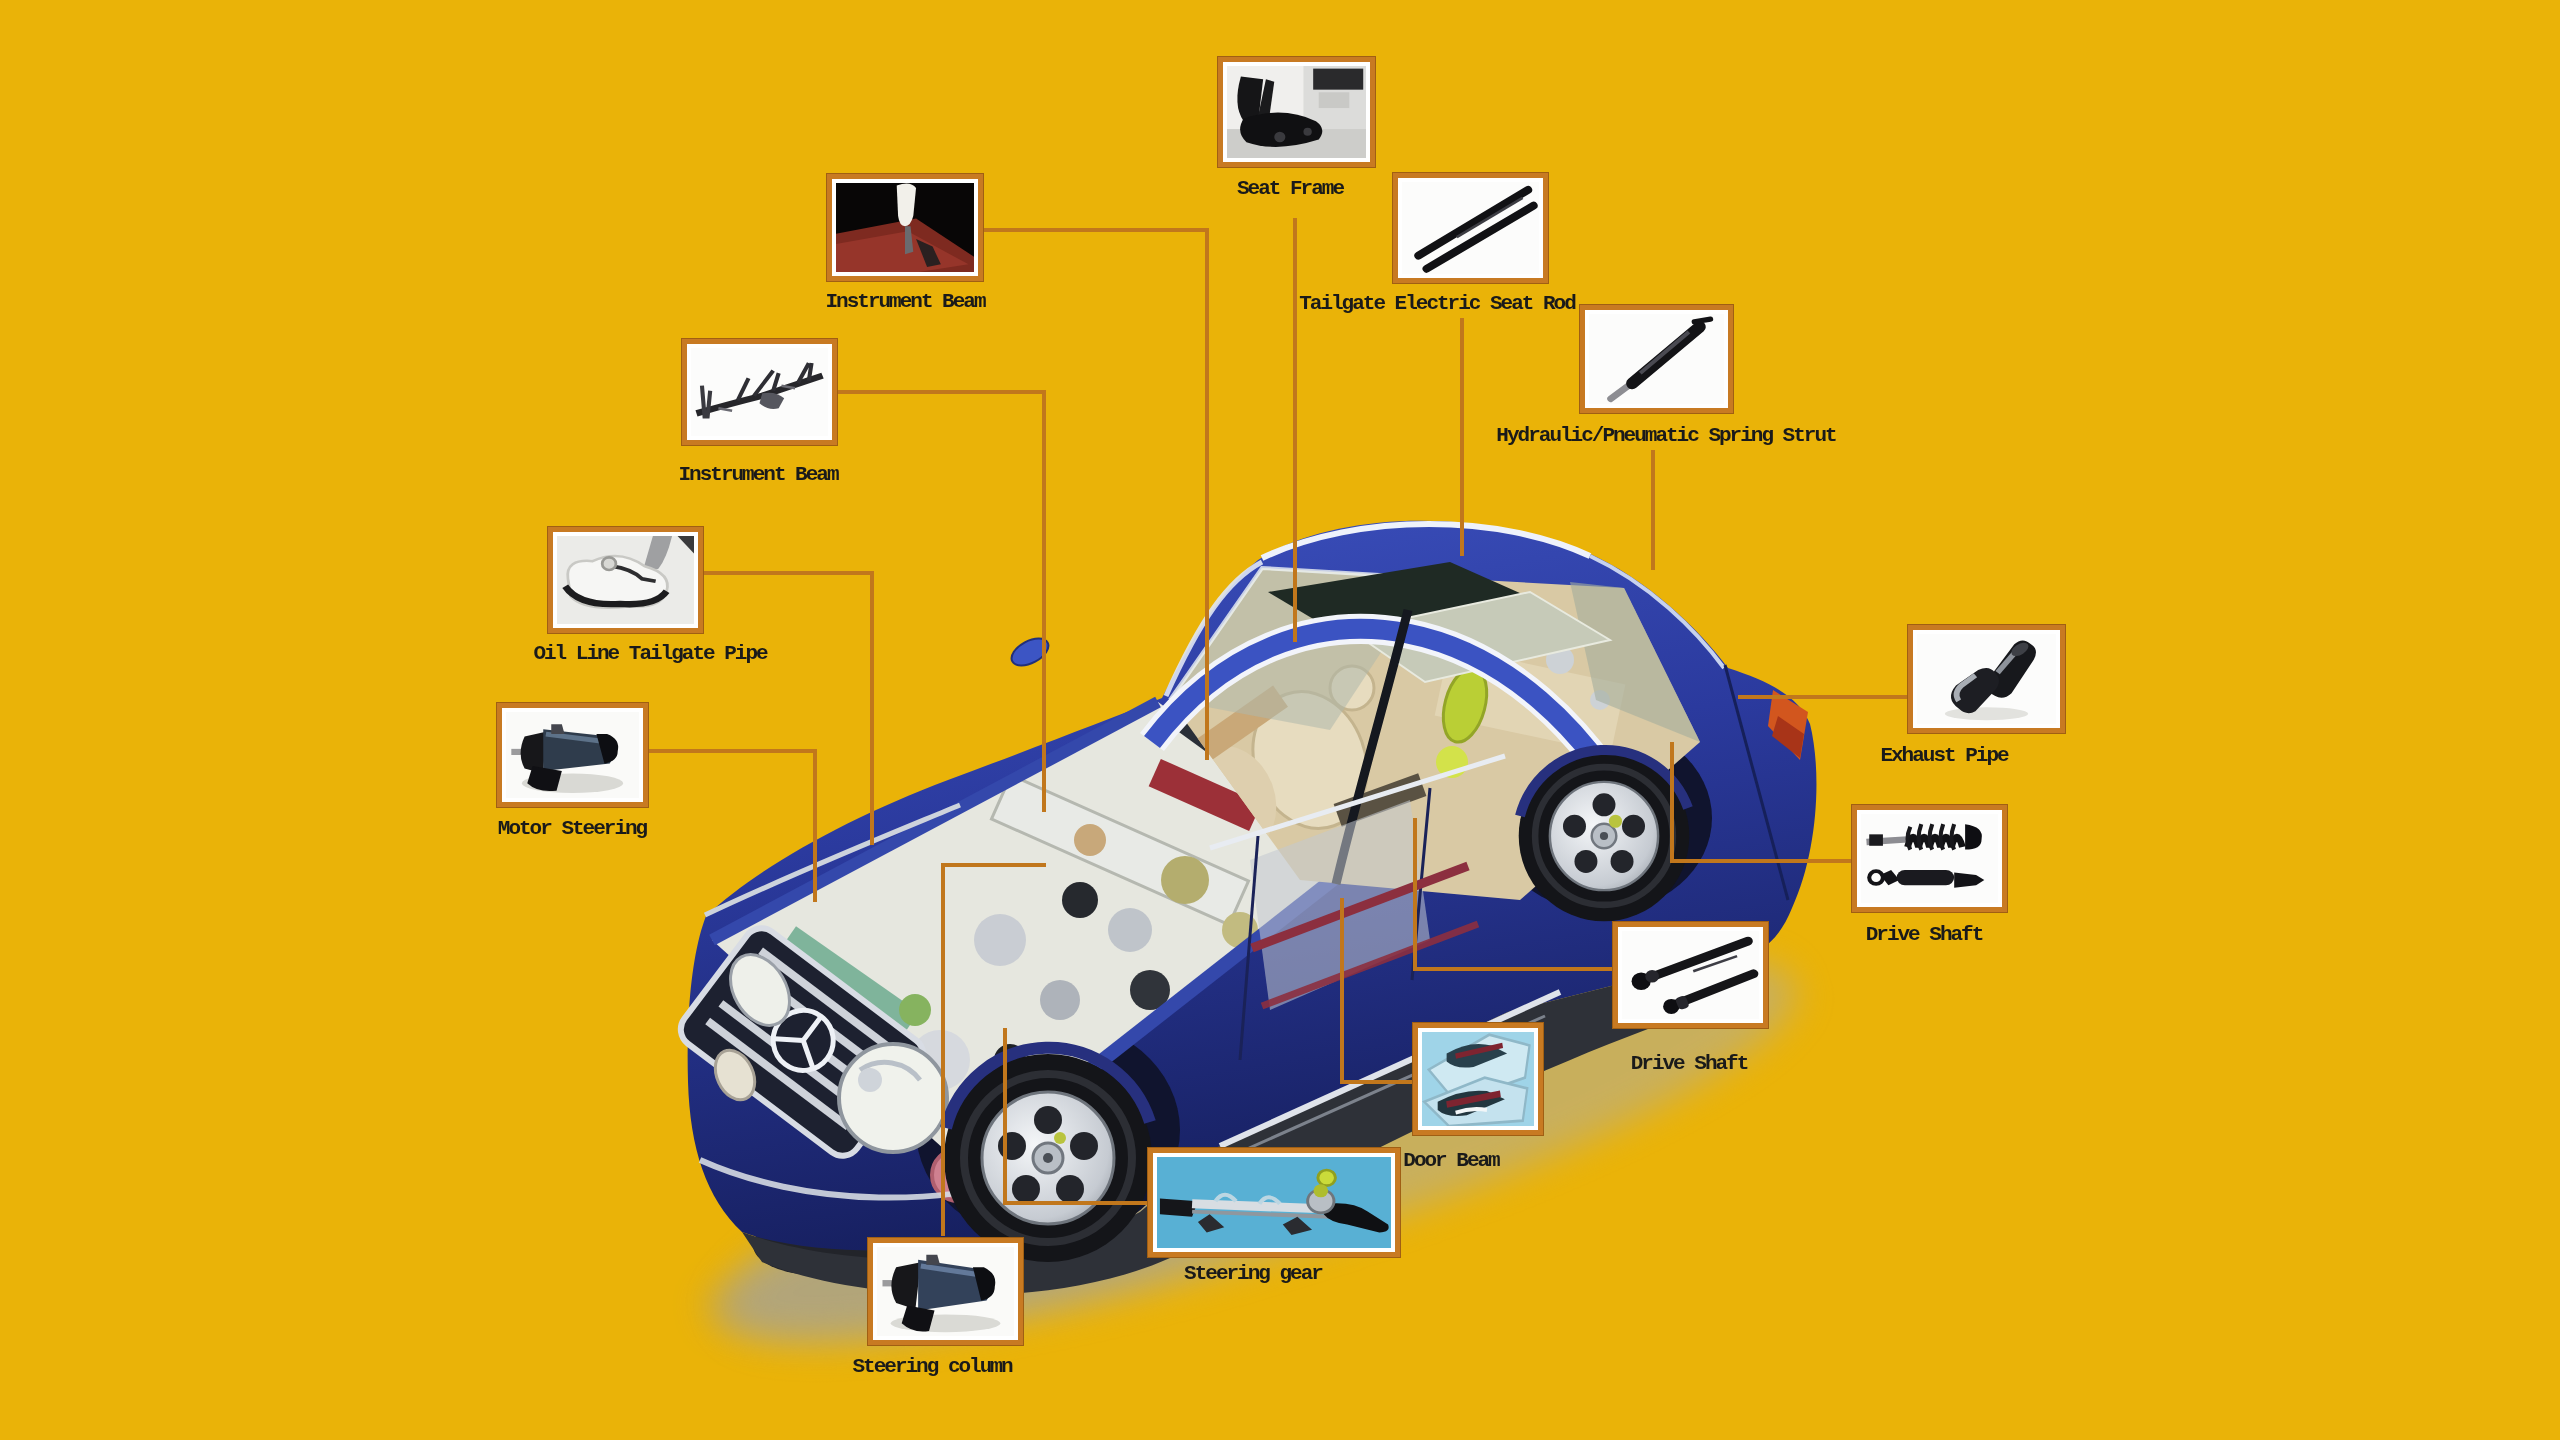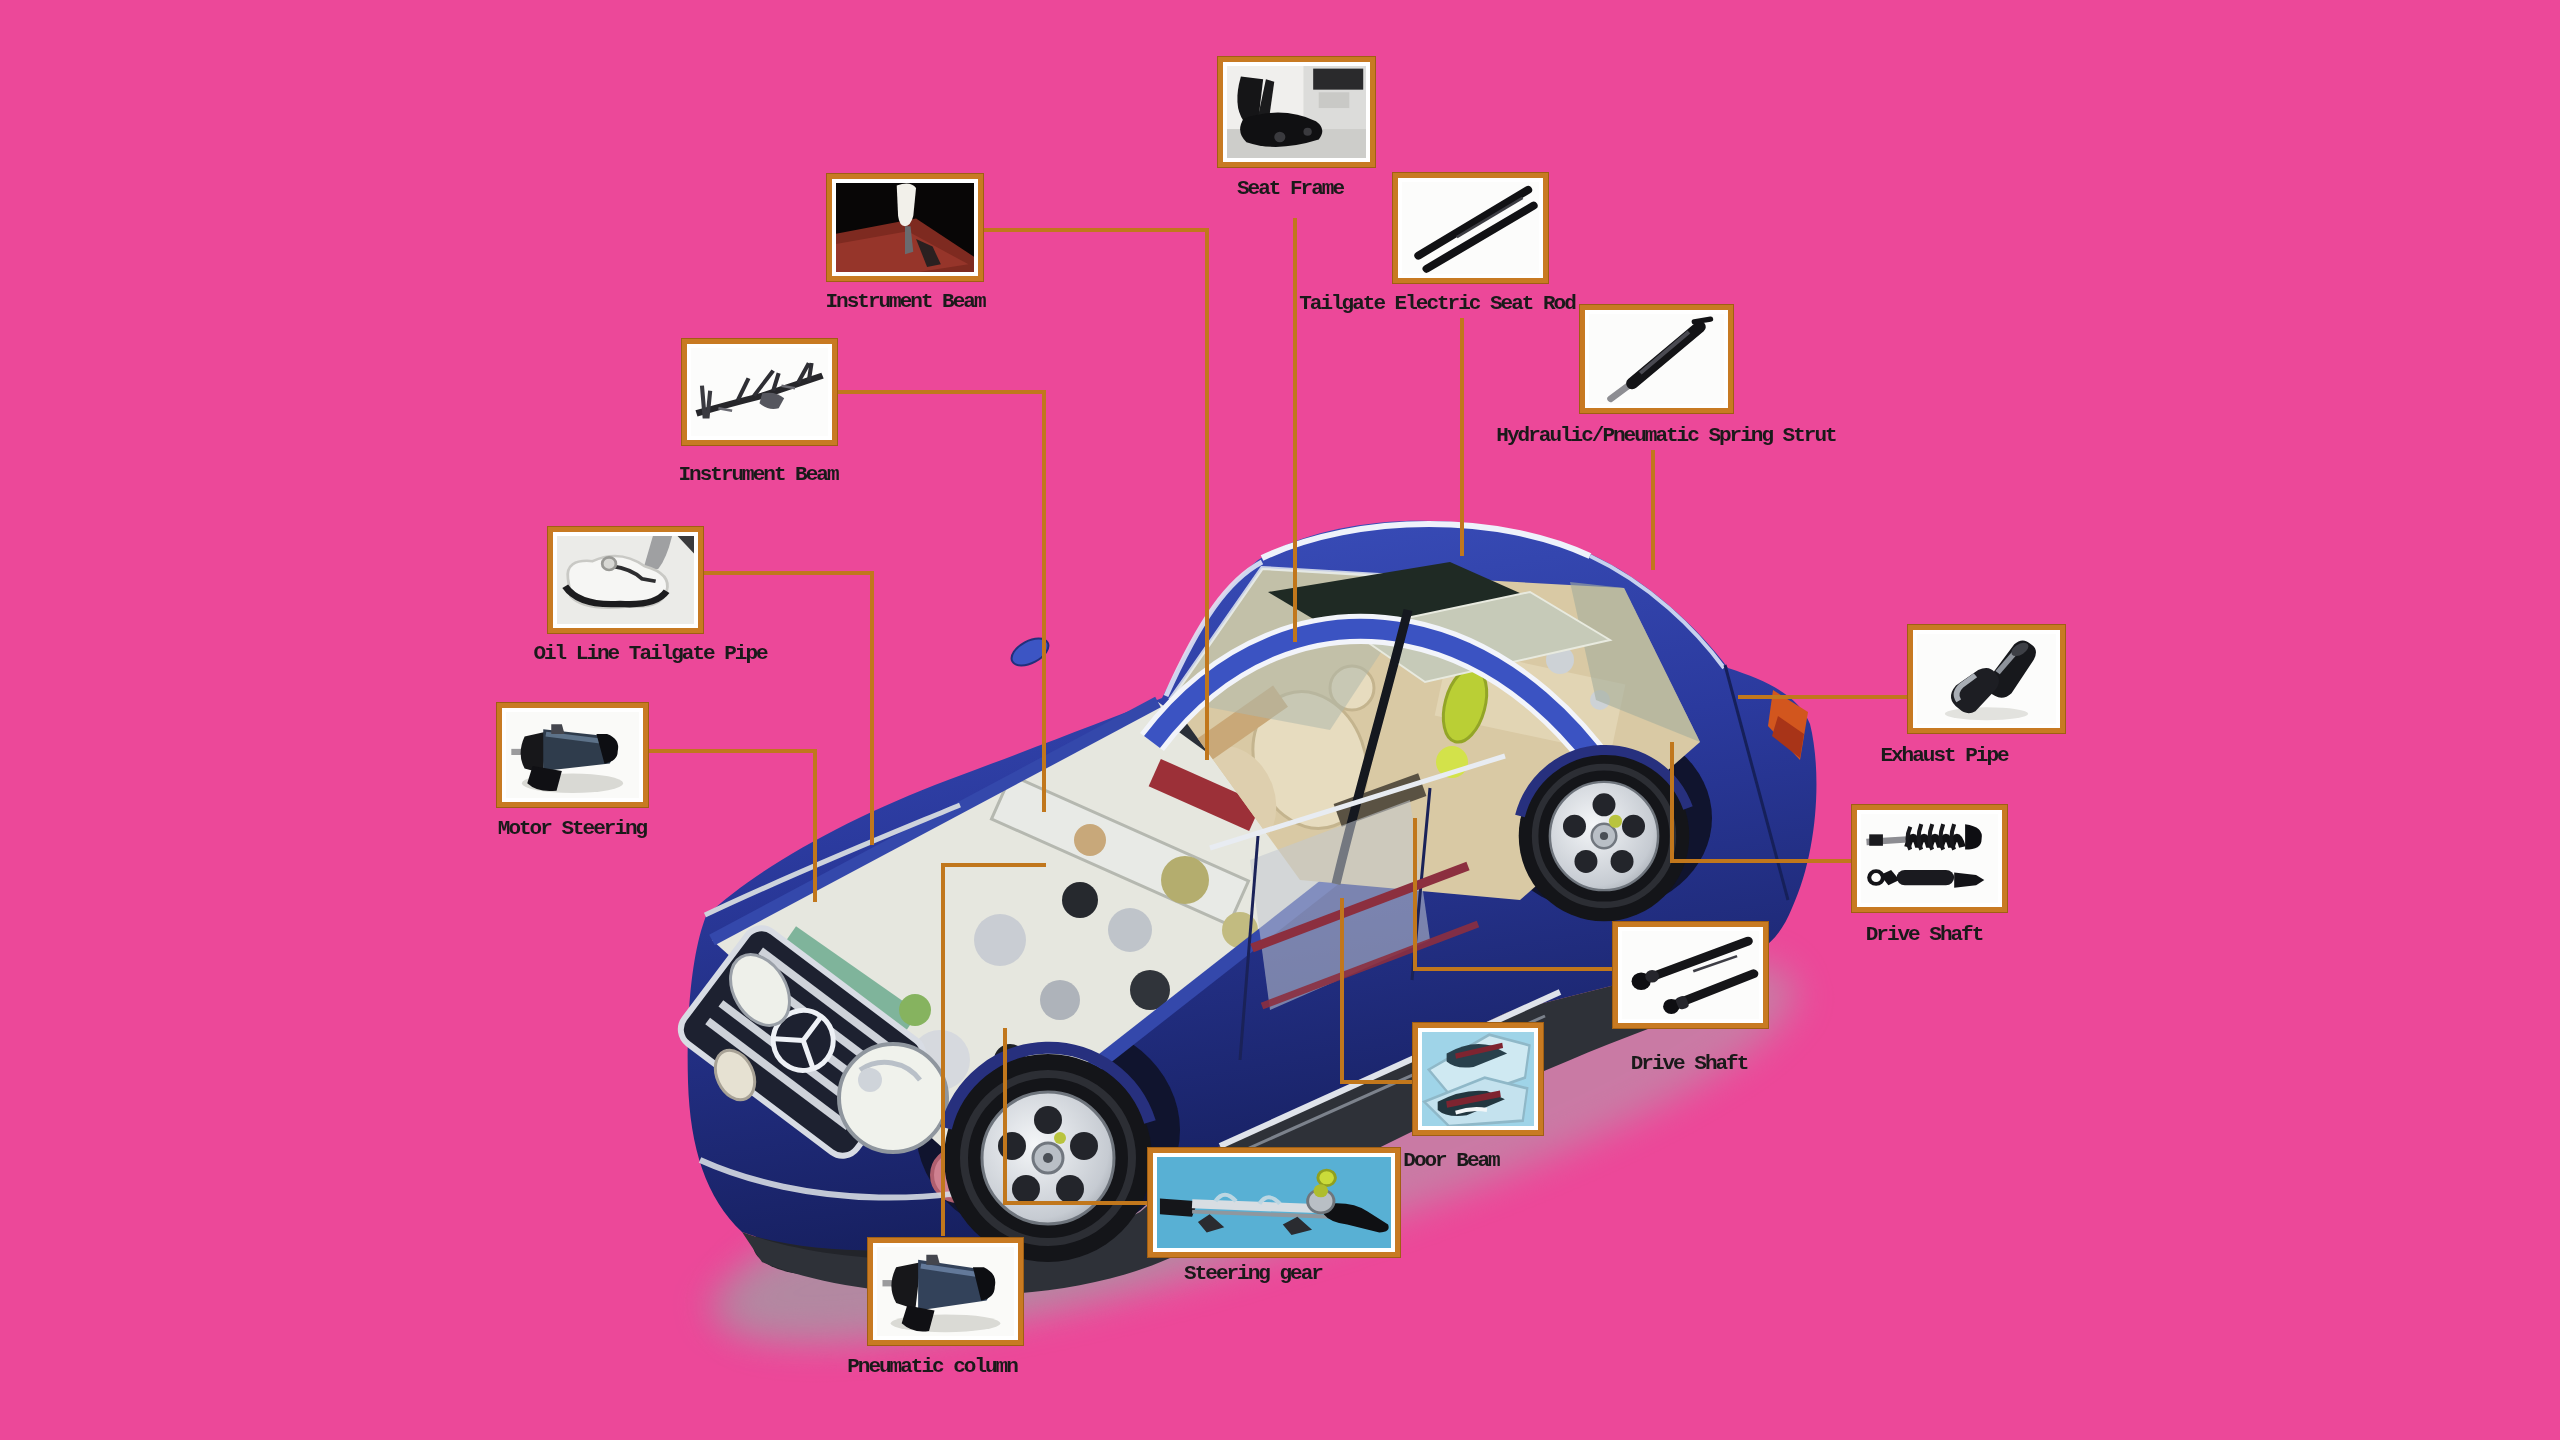--- a/index.html
+++ b/index.html
@@ -1,16 +1,16 @@
 <!DOCTYPE html>
 <html><head>
 <meta charset="utf-8">
 <style>
   html,body{margin:0;padding:0;background:#ffffff;}
-  #stage{position:relative;width:2560px;height:1440px;background:#ec4899;overflow:hidden;
+  #stage{position:relative;width:2560px;height:1440px;background:#eab308;overflow:hidden;
          font-family:"Liberation Mono","DejaVu Sans Mono",monospace;}
   #artwork{position:absolute;left:0;top:0;width:2560px;height:1440px;}
   .callout{position:absolute;box-sizing:border-box;border:5px solid #c87a22;background:#ffffff;
            padding:4px;box-shadow:0 0 0 1px #a05f13;}
   .callout svg{display:block;width:100%;height:100%;}
   .part-label{position:absolute;transform:translateX(-50%);white-space:nowrap;
               font-weight:bold;font-size:21px;letter-spacing:-2px;color:#1a1a1a;}
 </style>
 </head>
 <body>
@@ -396,15 +396,15 @@
   <div class="part-label" style="left:1437px;top:292px">Tailgate Electric Seat Rod</div>
   <div class="part-label" style="left:1666px;top:424px">Hydraulic/Pneumatic Spring Strut</div>
   <div class="part-label" style="left:758px;top:463px">Instrument Beam</div>
   <div class="part-label" style="left:650px;top:642px">Oil Line Tailgate Pipe</div>
   <div class="part-label" style="left:572px;top:817px">Motor Steering</div>
   <div class="part-label" style="left:1944px;top:744px">Exhaust Pipe</div>
   <div class="part-label" style="left:1924px;top:923px">Drive Shaft</div>
   <div class="part-label" style="left:1689px;top:1052px">Drive Shaft</div>
   <div class="part-label" style="left:1451px;top:1149px">Door Beam</div>
   <div class="part-label" style="left:1253px;top:1262px">Steering gear</div>
-  <div class="part-label" style="left:932px;top:1355px">Pneumatic column</div>
+  <div class="part-label" style="left:932px;top:1355px">Steering column</div>
 
 </div>
 
 </body></html>

